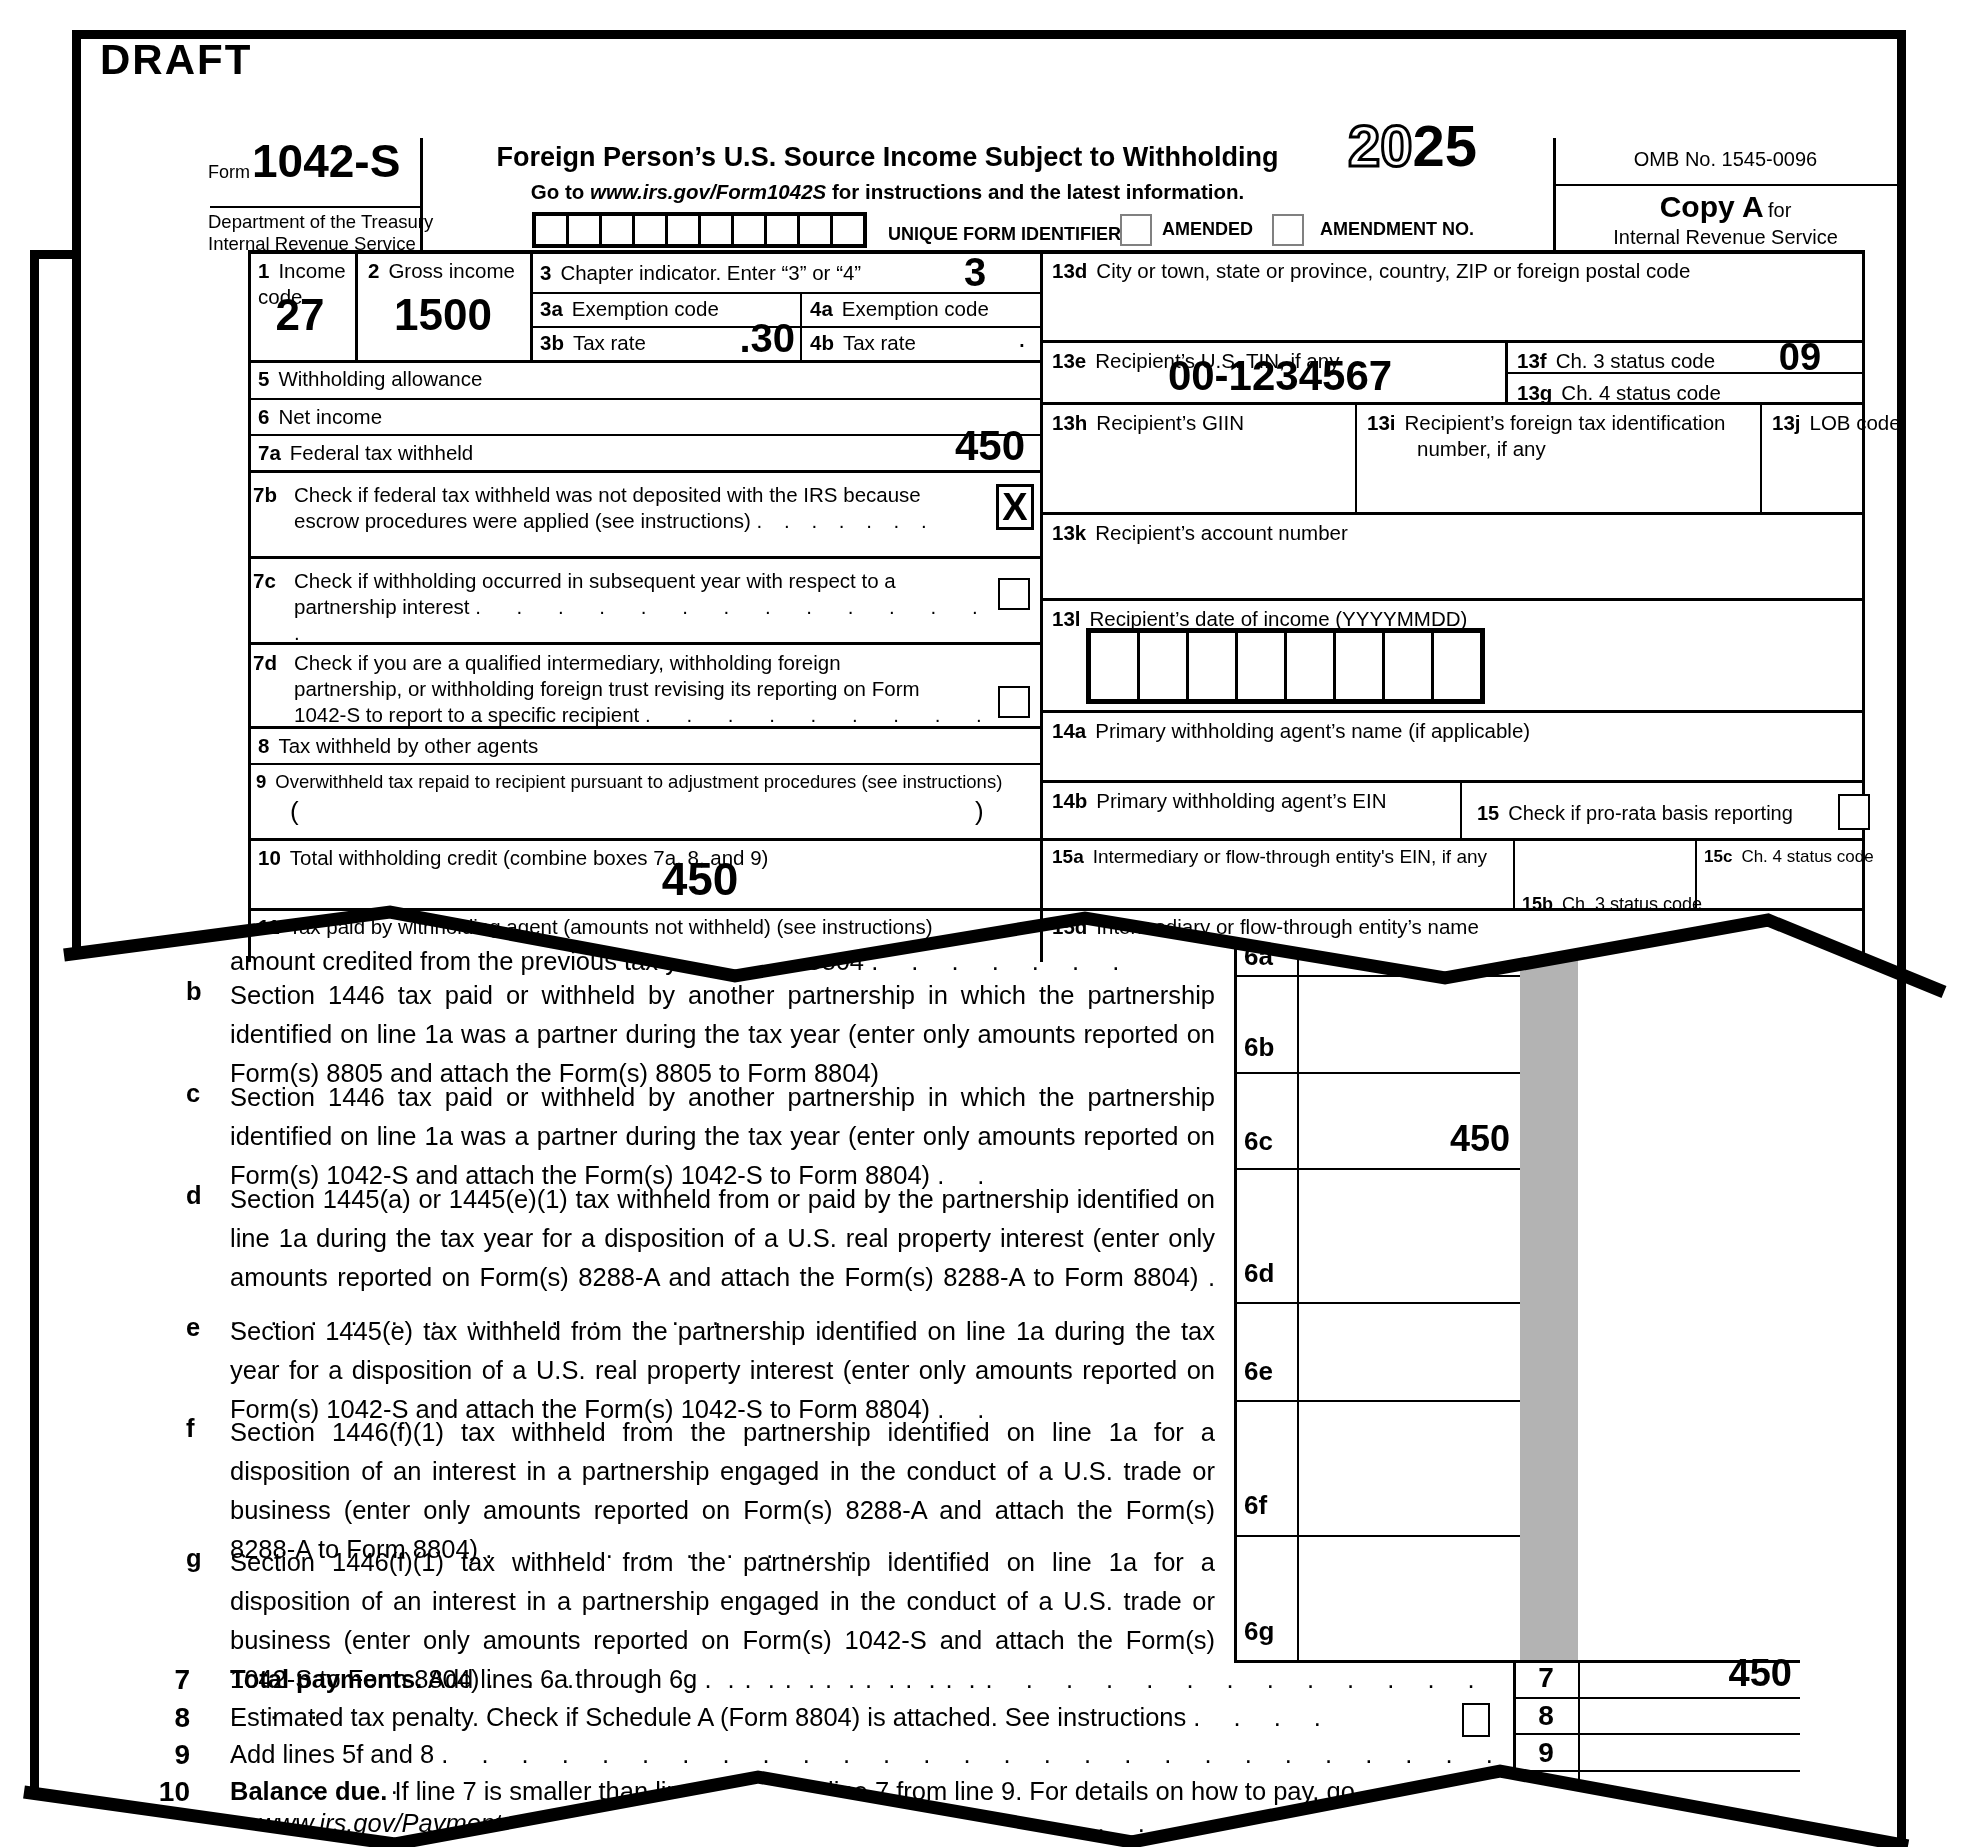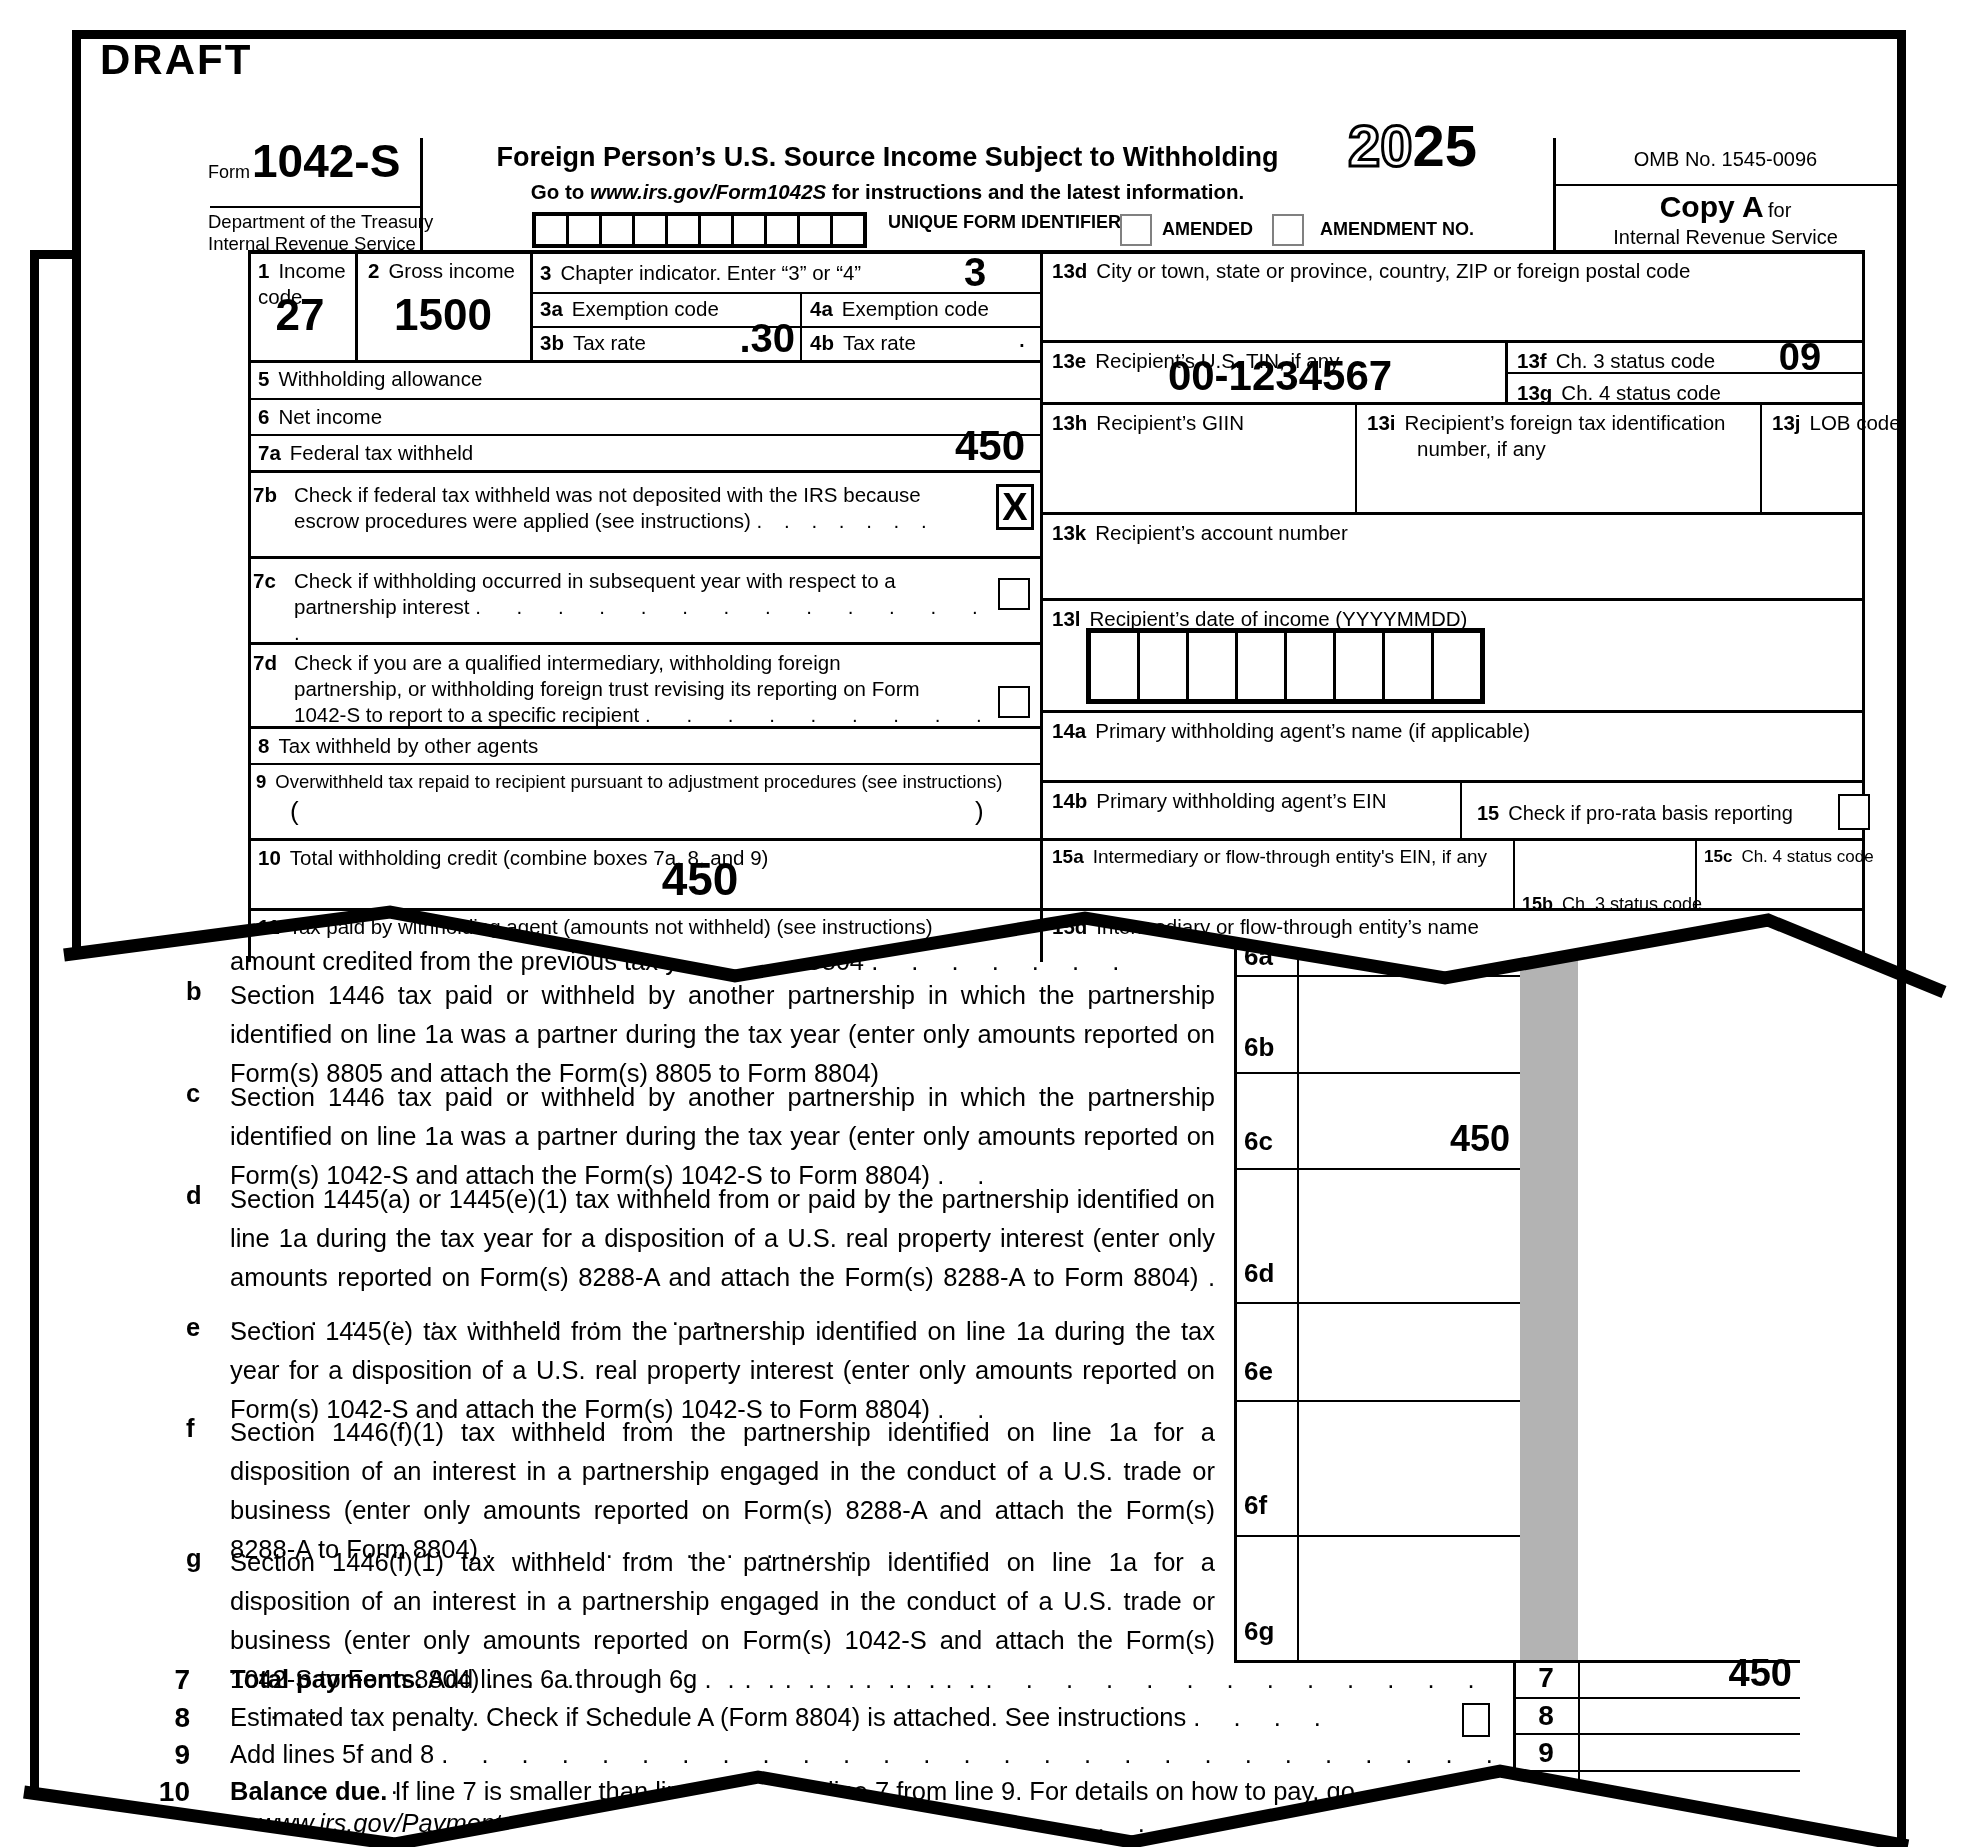--- a/index.html
+++ b/index.html
@@ -129,21 +129,21 @@
       <span class="idc"></span>
       <span class="idc"></span>
       <span class="idc"></span>
       <span class="idc"></span>
       <span class="idc"></span>
       <span class="idc"></span>
       <span class="idc"></span>
       <span class="idc"></span>
       <span class="idc"></span>
   </div>
-  <div class="a" style="left:888px;top:212px;font-size:18px;font-weight:bold">UNIQUE FORM IDENTIFIER</div>
+  <div class="a" style="left:888px;top:224px;font-size:18px;font-weight:bold">UNIQUE FORM IDENTIFIER</div>
   <div class="cbxg" style="left:1120px;top:214px;width:28px;height:28px"></div>
   <div class="a" style="left:1162px;top:219px;font-size:18px;font-weight:bold">AMENDED</div>
   <div class="cbxg" style="left:1272px;top:214px;width:28px;height:28px"></div>
   <div class="a" style="left:1320px;top:219px;font-size:18px;font-weight:bold">AMENDMENT NO.</div>
 
   <div class="a" style="left:1348px;top:112px;font-size:58px;font-weight:bold"><span style="color:#fff;-webkit-text-stroke:3px #000">20</span><span>25</span></div>
 
   <div class="a" style="left:1553px;top:148px;width:345px;text-align:center;font-size:20px">OMB No. 1545-0096</div>
   <i class="ln" style="left:1553px;top:184px;width:345px;height:2px"></i>
   <div class="a" style="left:1553px;top:190px;width:345px;text-align:center"><span style="font-size:30px;font-weight:bold">Copy A</span> <span style="font-size:20px">for</span></div>

